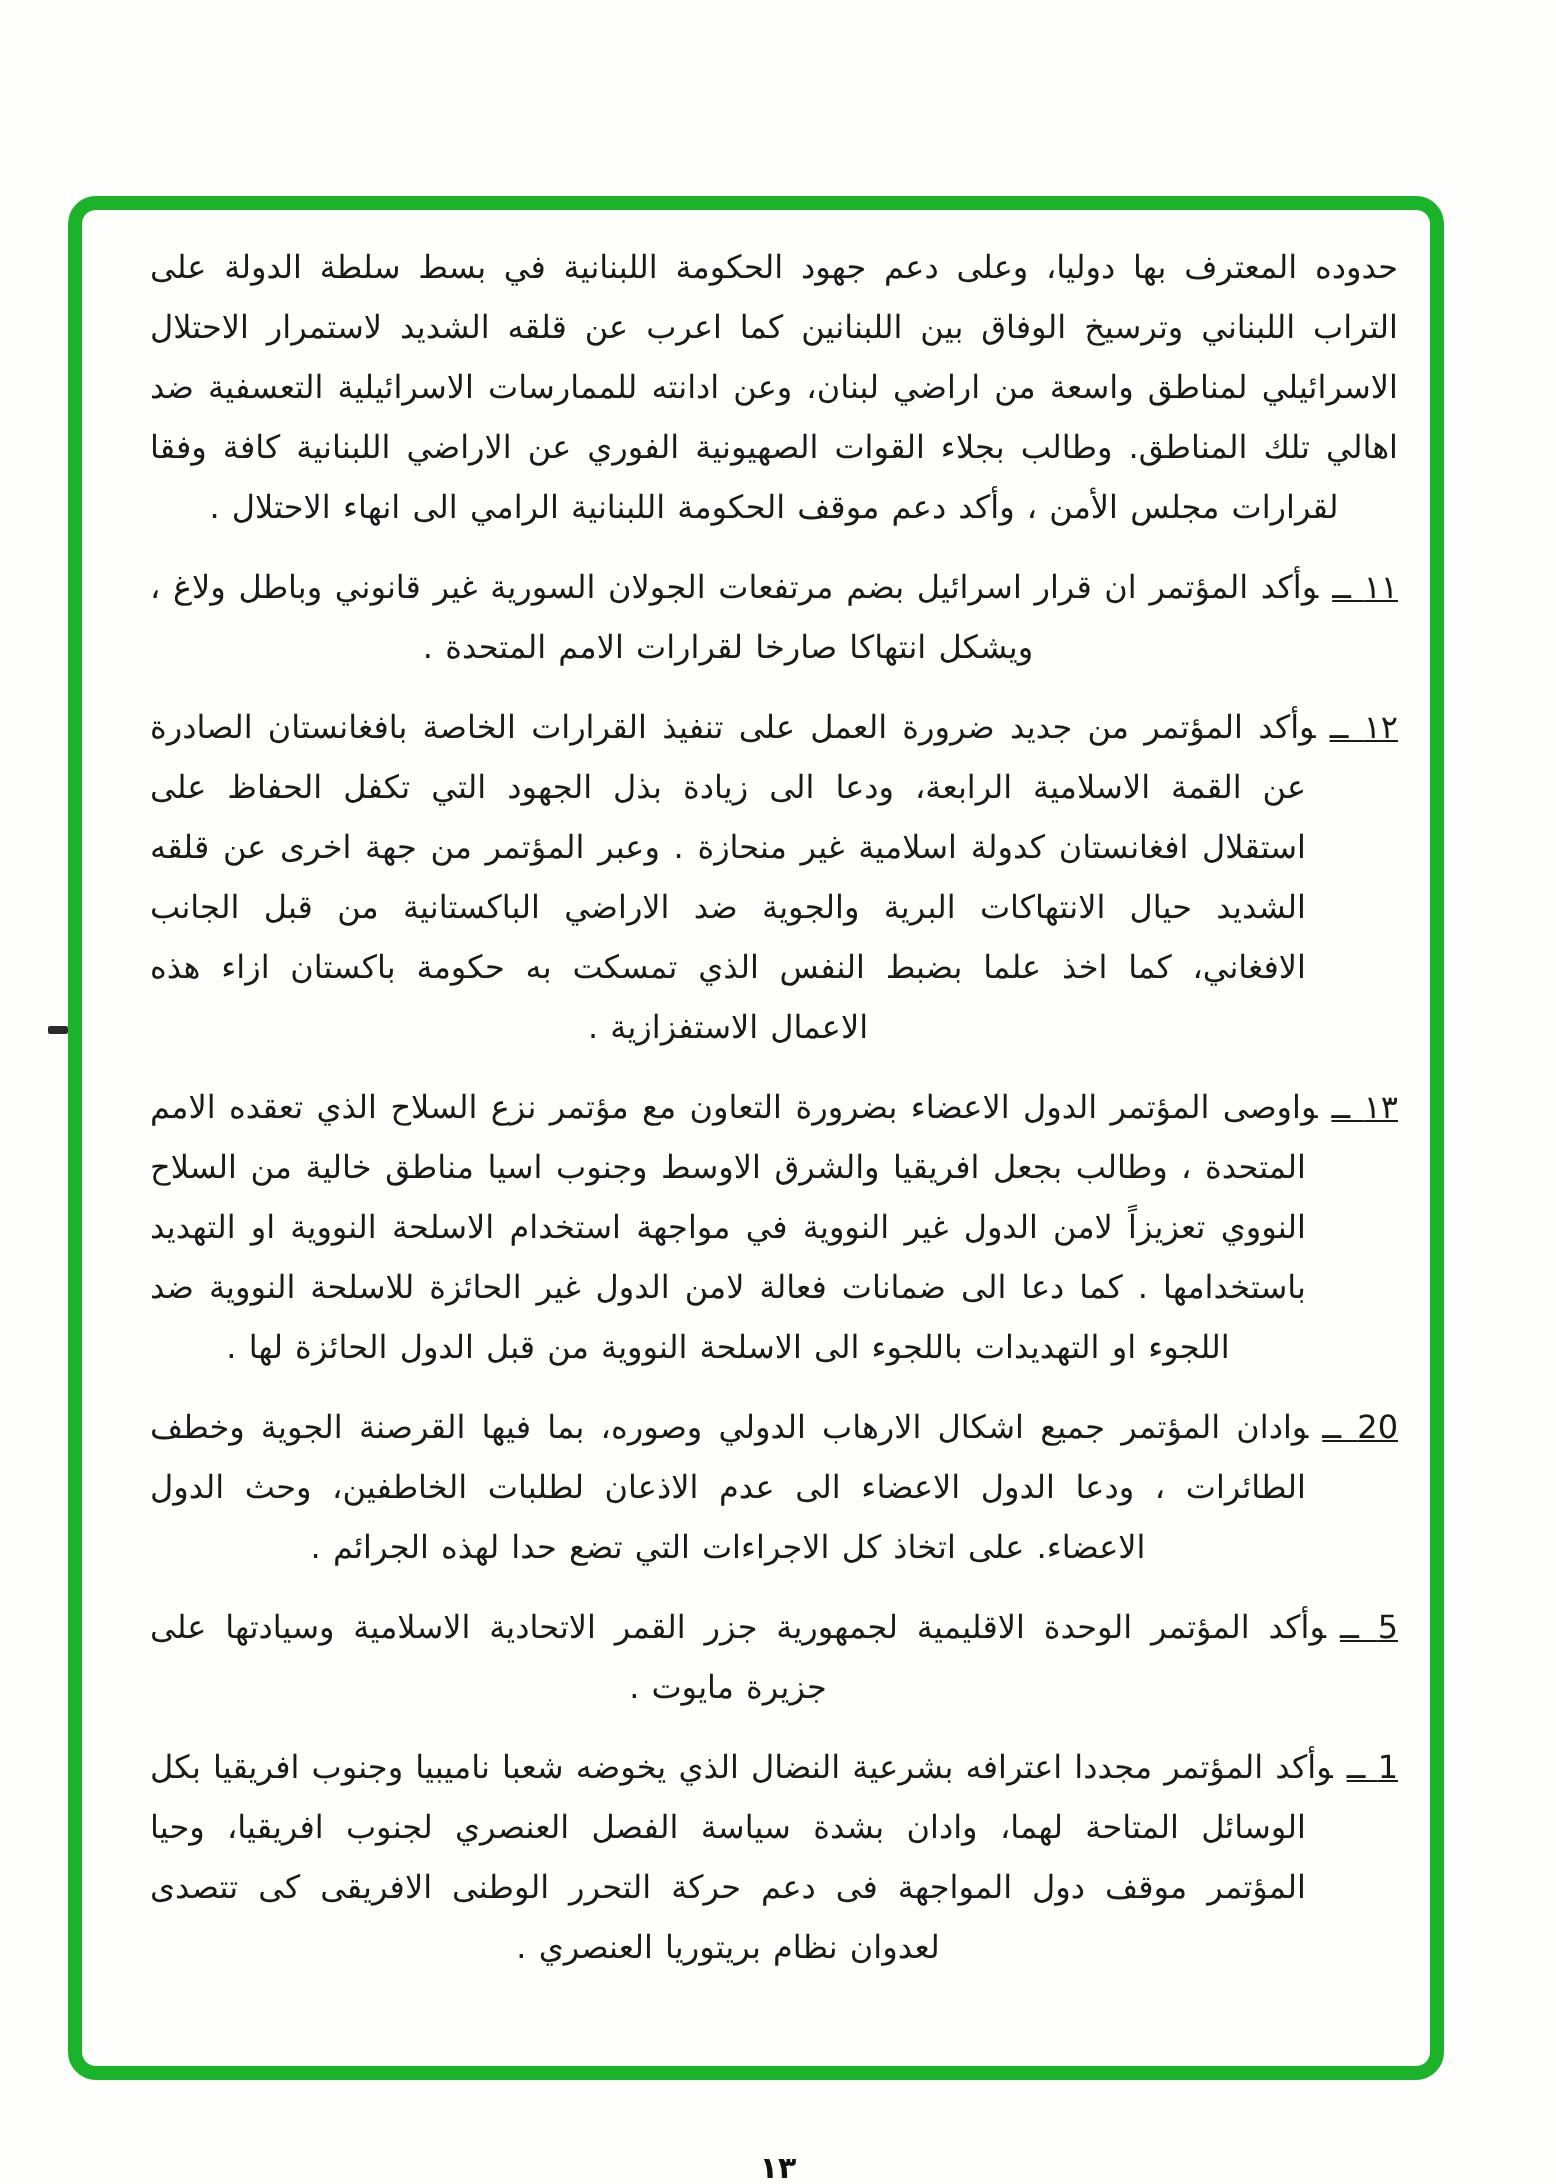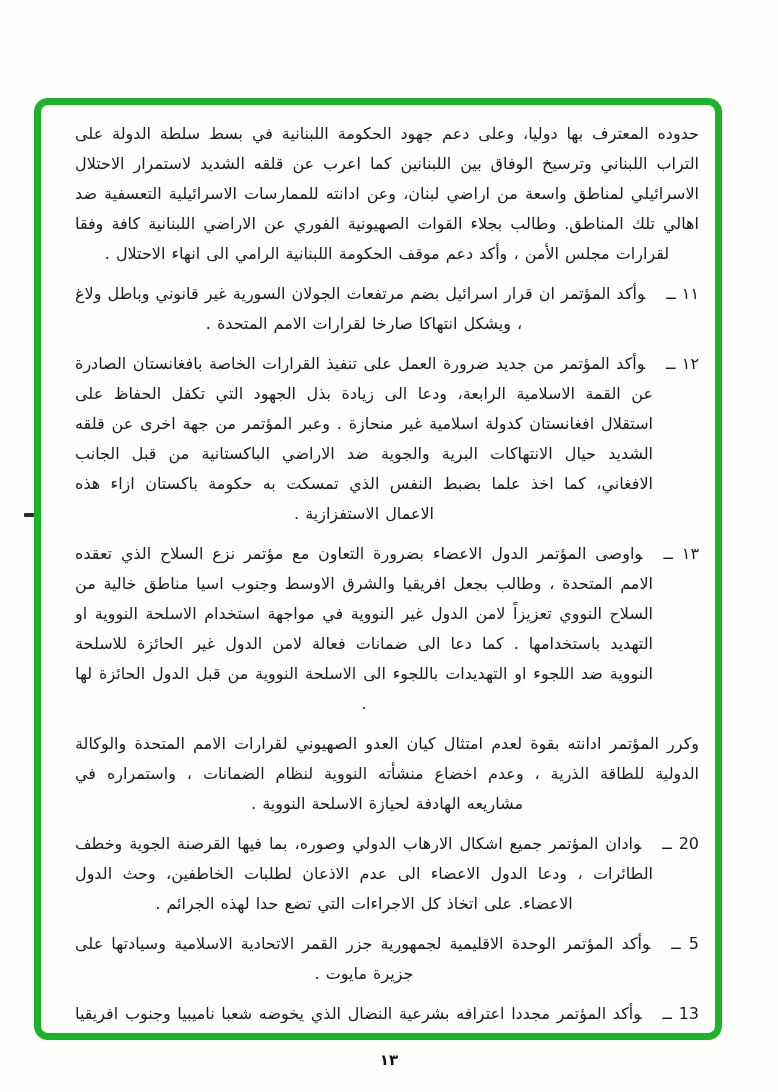--- a/index.html
+++ b/index.html
@@ -55,26 +55,27 @@
     text-align-last: center;
     word-spacing: 1px;
     color: #1a1a1a;
   }
   .para.numbered {
     padding-right: 46px;
     text-indent: -46px;
   }
   .num {
     display: inline;
-    margin-left: 21px;
+    margin-left: 7px;
     white-space: nowrap;
+    text-decoration: underline;
   }
   
   .footer {
-    position: absolute; left: 0; right: 0; top: 1050px;
+    position: absolute; left: 0; right: 0; top: 1074px;
     text-align: center;
     direction: rtl;
   }
   .page-number {
     font-size: 15px;
     font-weight: bold;
     color: #111;
   }
   
   .artifact-dash {
@@ -94,27 +95,26 @@
   <div class="green-box" style="border-color: rgb(27, 179, 42);">
 
     <p class="para"><span>حدوده المعترف بها دوليا، وعلى دعم جهود الحكومة اللبنانية في بسط سلطة الدولة على التراب اللبناني وترسيخ الوفاق بين اللبنانين كما اعرب عن قلقه الشديد لاستمرار الاحتلال الاسرائيلي لمناطق واسعة من اراضي لبنان، وعن ادانته للممارسات الاسرائيلية التعسفية ضد اهالي تلك المناطق. وطالب بجلاء القوات الصهيونية الفوري عن الاراضي اللبنانية كافة وفقا لقرارات مجلس الأمن ، وأكد دعم موقف الحكومة اللبنانية الرامي الى انهاء الاحتلال .</span></p>
 
     <p class="para numbered"><span class="num">١١ ــ</span><span>وأكد المؤتمر ان قرار اسرائيل بضم مرتفعات الجولان السورية غير قانوني وباطل ولاغ ، ويشكل انتهاكا صارخا لقرارات الامم المتحدة .</span></p>
 
     <p class="para numbered"><span class="num">١٢ ــ</span><span>وأكد المؤتمر من جديد ضرورة العمل على تنفيذ القرارات الخاصة بافغانستان الصادرة عن القمة الاسلامية الرابعة، ودعا الى زيادة بذل الجهود التي تكفل الحفاظ على استقلال افغانستان كدولة اسلامية غير منحازة . وعبر المؤتمر من جهة اخرى عن قلقه الشديد حيال الانتهاكات البرية والجوية ضد الاراضي الباكستانية من قبل الجانب الافغاني، كما اخذ علما بضبط النفس الذي تمسكت به حكومة باكستان ازاء هذه الاعمال الاستفزازية .</span></p>
 
     <p class="para numbered"><span class="num">١٣ ــ</span><span>واوصى المؤتمر الدول الاعضاء بضرورة التعاون مع مؤتمر نزع السلاح الذي تعقده الامم المتحدة ، وطالب بجعل افريقيا والشرق الاوسط وجنوب اسيا مناطق خالية من السلاح النووي تعزيزاً لامن الدول غير النووية في مواجهة استخدام الاسلحة النووية او التهديد باستخدامها . كما دعا الى ضمانات فعالة لامن الدول غير الحائزة للاسلحة النووية ضد اللجوء او التهديدات باللجوء الى الاسلحة النووية من قبل الدول الحائزة لها .</span></p>
 
-    <p class="para"><span>وكرر المؤتمر ادانته بقوة لعدم امتثال كيان العدو الصهيوني لقرارات الامم المتحدة والوكالة الدولية للطاقة الذرية ، وعدم اخضاع منشأته النووية لنظام الضمانات ، واستمراره في مشاريعه الهادفة لحيازة الاسلحة النووية .</span></p>
 
     <p class="para numbered"><span class="num">20 ــ</span><span>وادان المؤتمر جميع اشكال الارهاب الدولي وصوره، بما فيها القرصنة الجوية وخطف الطائرات ، ودعا الدول الاعضاء الى عدم الاذعان لطلبات الخاطفين، وحث الدول الاعضاء. على اتخاذ كل الاجراءات التي تضع حدا لهذه الجرائم .</span></p>
 
     <p class="para numbered"><span class="num">5 ــ</span><span>وأكد المؤتمر الوحدة الاقليمية لجمهورية جزر القمر الاتحادية الاسلامية وسيادتها على جزيرة مايوت .</span></p>
 
-    <p class="para numbered"><span class="num">13 ــ</span><span>وأكد المؤتمر مجددا اعترافه بشرعية النضال الذي يخوضه شعبا ناميبيا وجنوب افريقيا بكل الوسائل المتاحة لهما، وادان بشدة سياسة الفصل العنصري لجنوب افريقيا، وحيا المؤتمر موقف دول المواجهة فى دعم حركة التحرر الوطنى الافريقى كى تتصدى لعدوان نظام بريتوريا العنصري .</span></p>
+    <p class="para numbered"><span class="num">1 ــ</span><span>وأكد المؤتمر مجددا اعترافه بشرعية النضال الذي يخوضه شعبا ناميبيا وجنوب افريقيا بكل الوسائل المتاحة لهما، وادان بشدة سياسة الفصل العنصري لجنوب افريقيا، وحيا المؤتمر موقف دول المواجهة فى دعم حركة التحرر الوطنى الافريقى كى تتصدى لعدوان نظام بريتوريا العنصري .</span></p>
 
   </div>
 
   <div class="artifact-dash"></div>
 
   <div class="footer">
     <span class="page-number">١٣</span>
   </div>
 
 </div>

